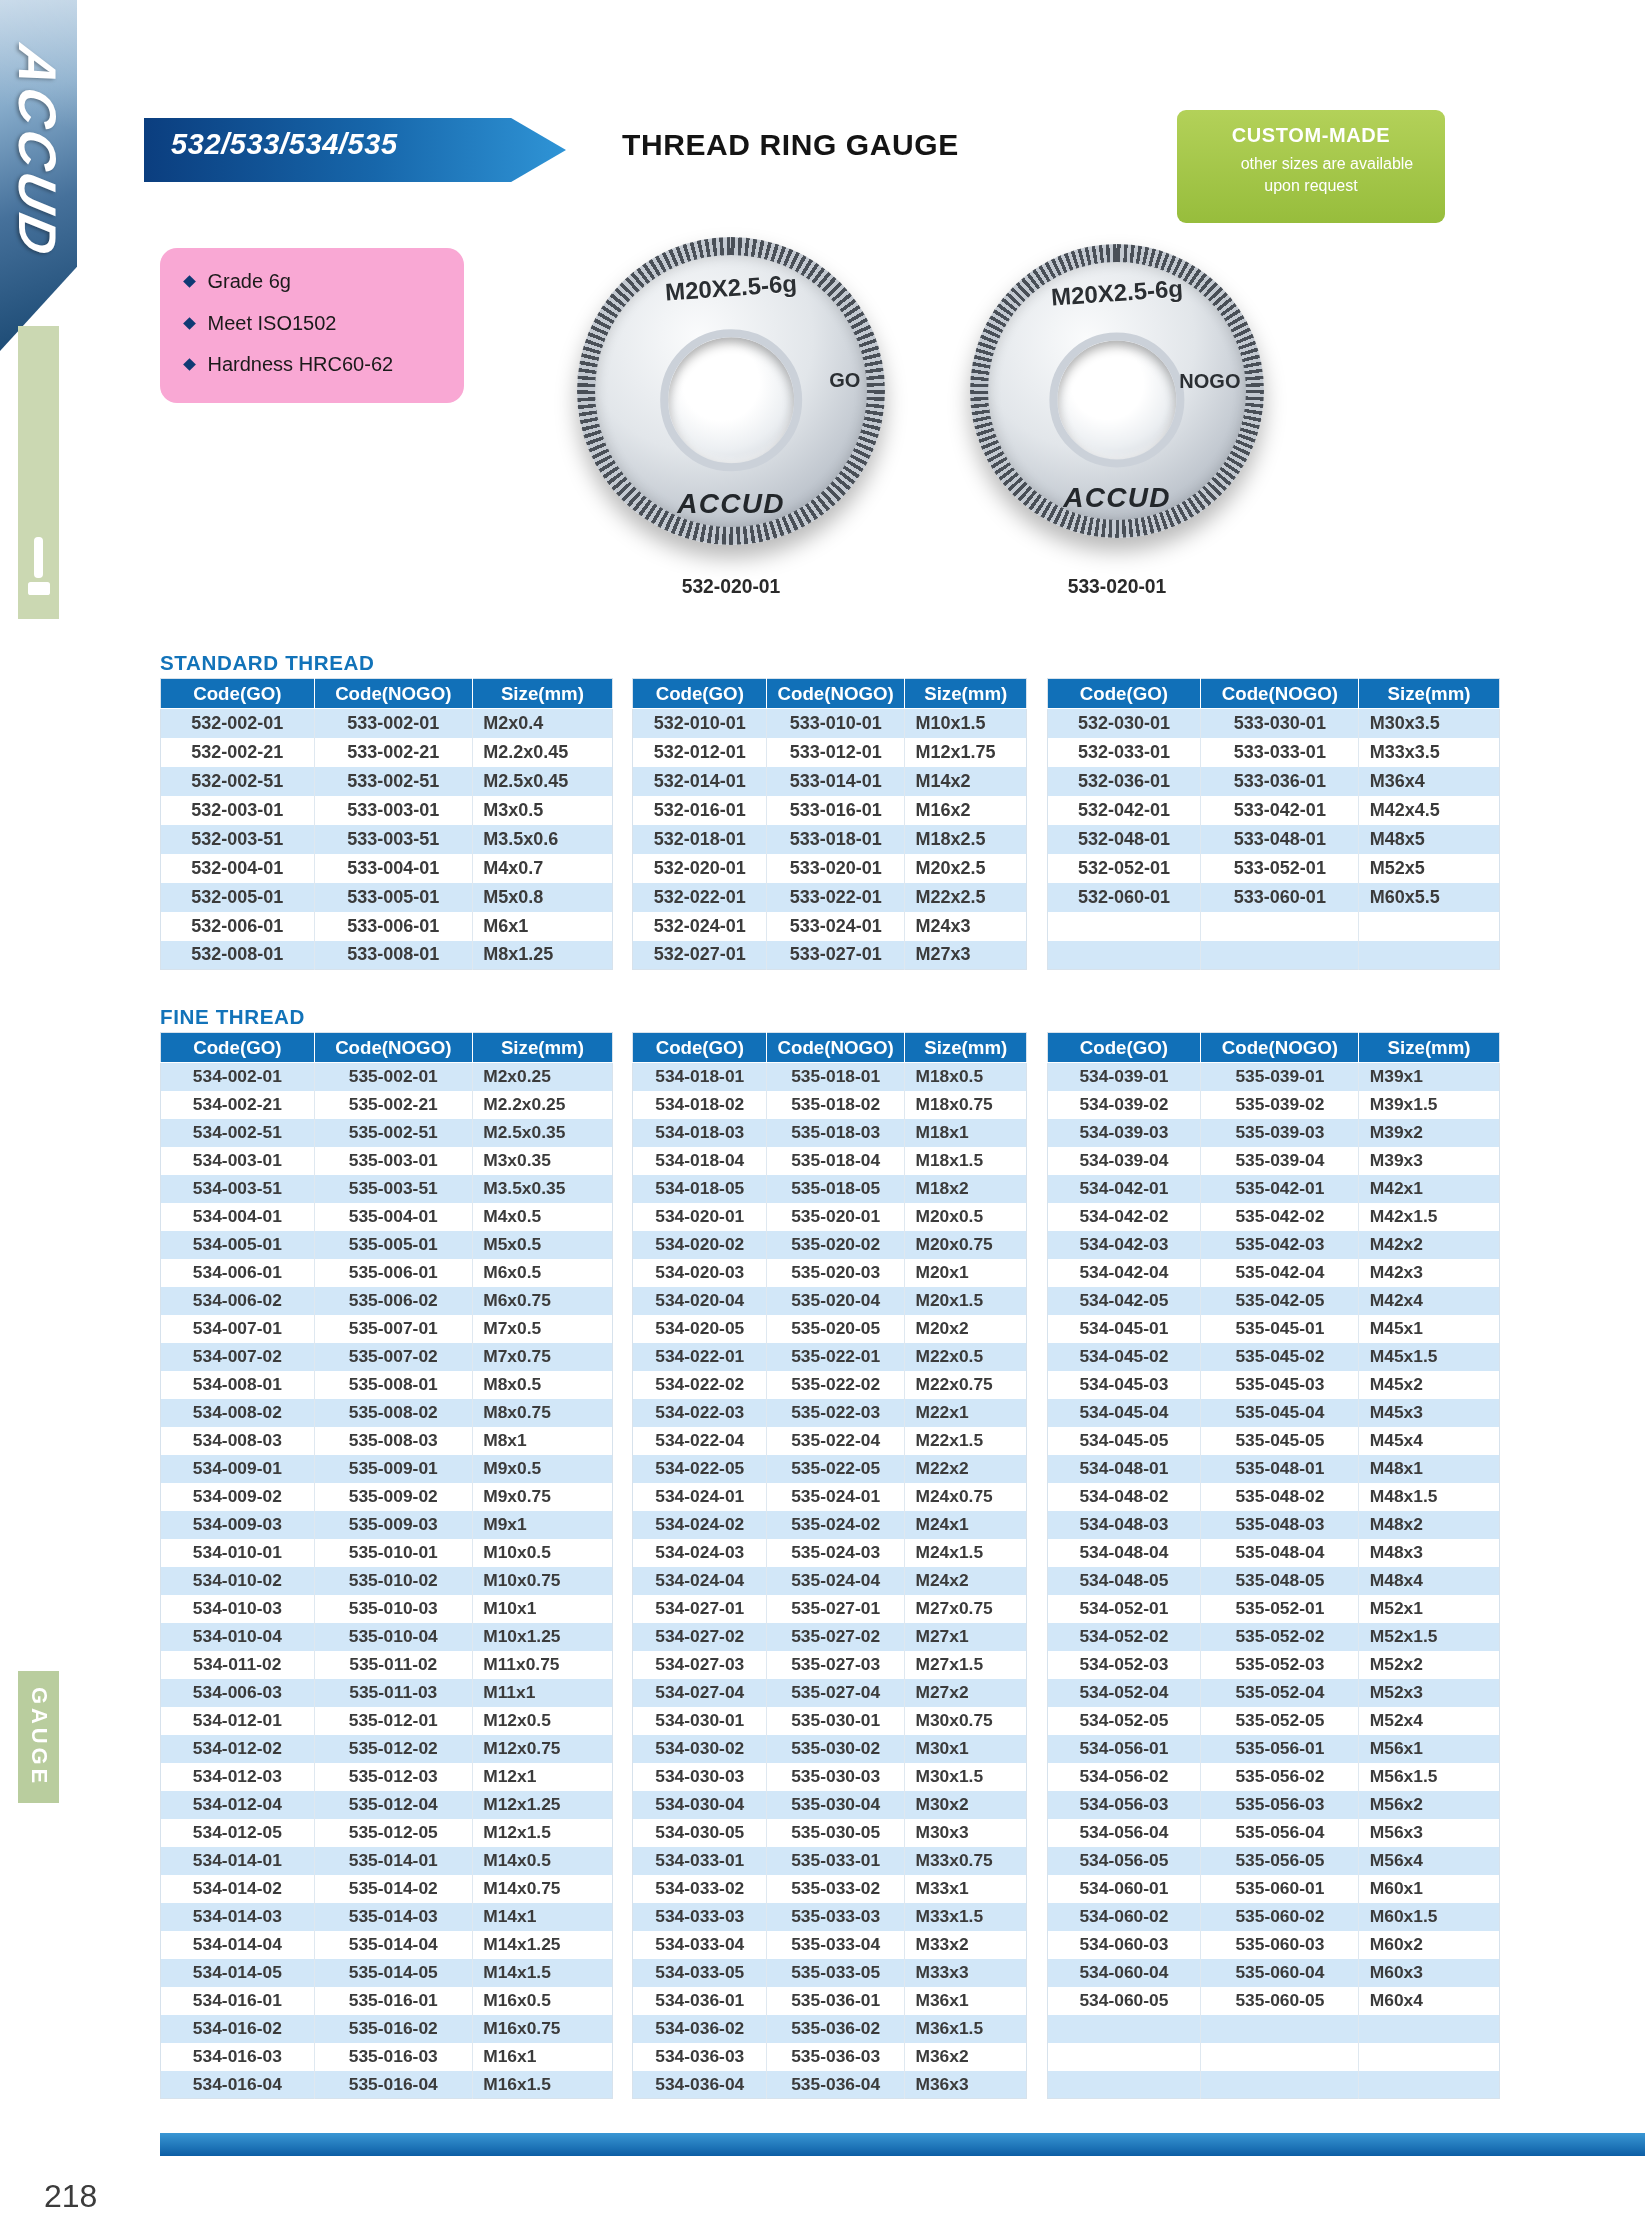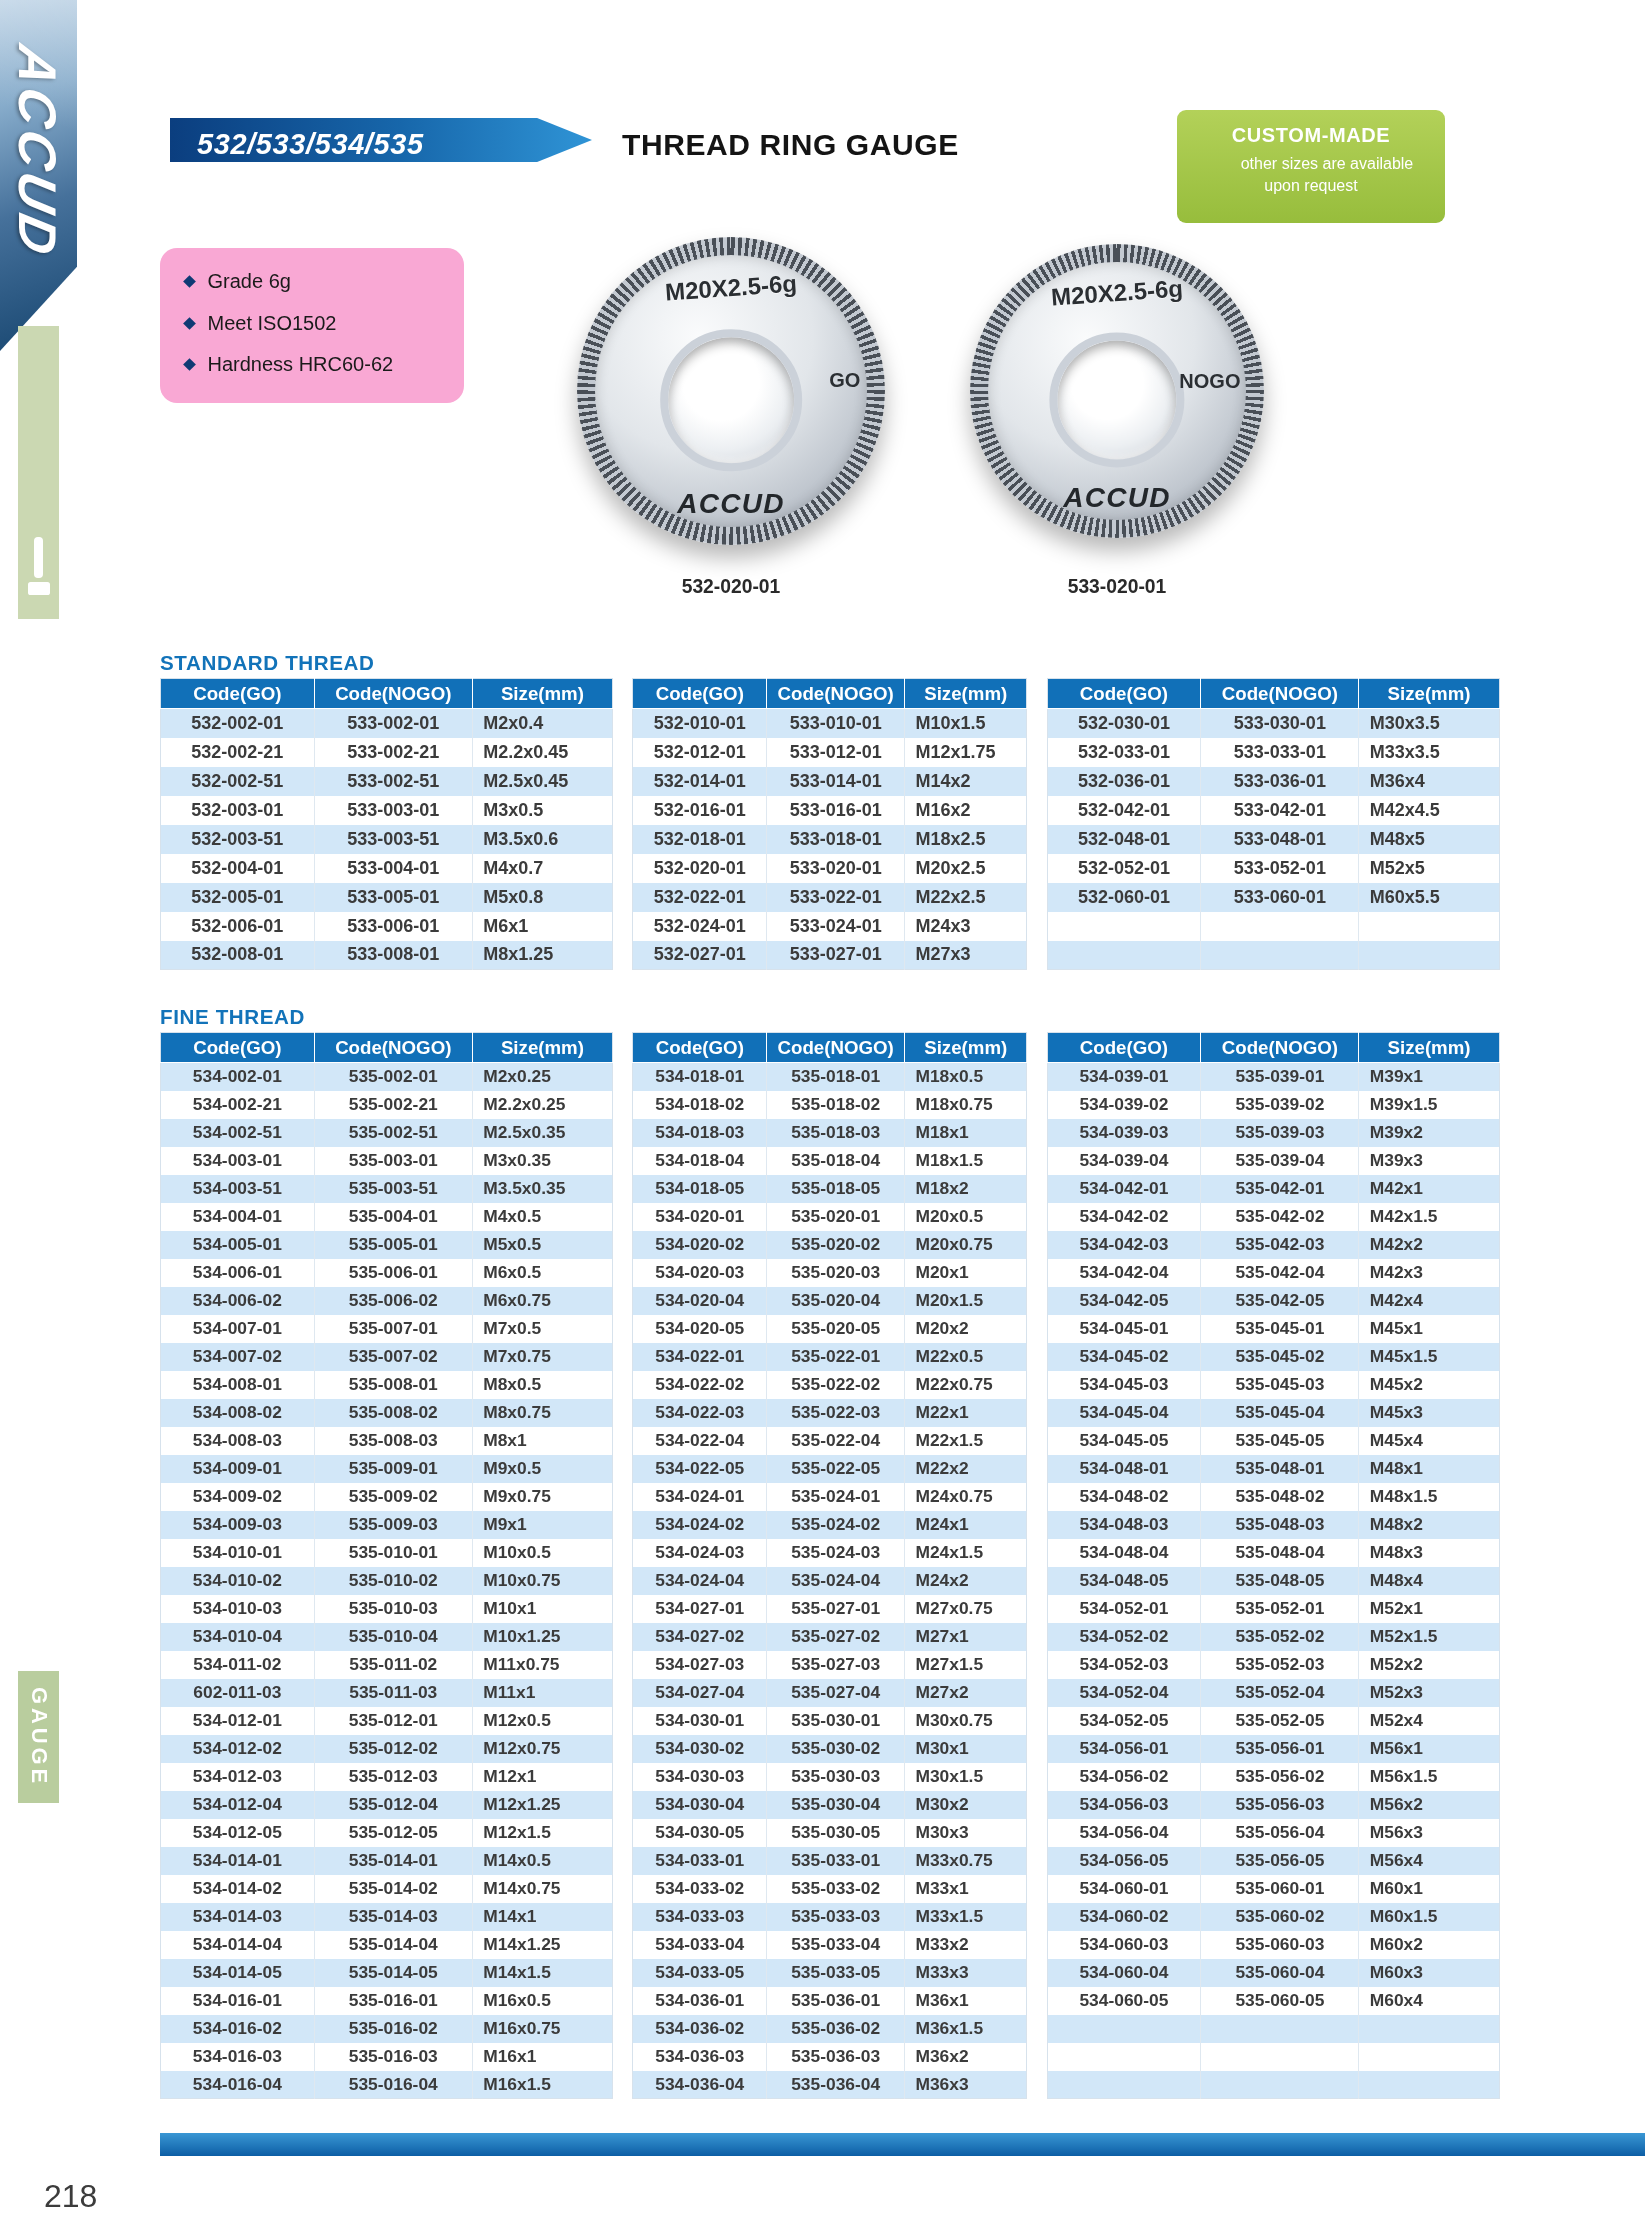--- a/index.html
+++ b/index.html
@@ -37,21 +37,21 @@
     writing-mode:vertical-rl; color:#fff; font-weight:bold; font-size:22px; letter-spacing:3.9px;
   }
   .page-number { position:absolute; left:44px; top:2142px; font-size:32px; color:#3c3c3c;margin-top:36px; }
   .bottom-bar {
     position:absolute; left:160px; top:2133px; width:1485px; height:23px;
     background: linear-gradient(180deg,#3a97d4,#0c5ea5);
   }
 
   
   .series-banner {
-    position:absolute; left:170px; top:118px; width:422px; height:44px;
+    position:absolute; left:144px; top:118px; width:422px; height:64px;
     clip-path: polygon(0 0, 87% 0, 100% 50%, 87% 100%, 0 100%);
     background: linear-gradient(90deg,#0b3e7f 0%, #1767ab 55%, #2f94d6 100%);
   }
   .series-banner span {
     display:block; padding-left:27px; line-height:52px;
     font-size:29px; font-weight:bold; font-style:italic; color:#fff; letter-spacing:0.6px;
   }
   .page-title {
     position:absolute; left:622px; top:128px;
     font-size:30px; font-weight:bold; color:#141414; letter-spacing:0.6px;
@@ -487,21 +487,21 @@
             <td>534-010-04</td>
             <td>535-010-04</td>
             <td>M10x1.25</td>
           </tr>
           <tr>
             <td>534-011-02</td>
             <td>535-011-02</td>
             <td>M11x0.75</td>
           </tr>
           <tr>
-            <td>602-011-03</td>
+            <td>534-006-03</td>
             <td>535-011-03</td>
             <td>M11x1</td>
           </tr>
           <tr>
             <td>534-012-01</td>
             <td>535-012-01</td>
             <td>M12x0.5</td>
           </tr>
           <tr>
             <td>534-012-02</td>

